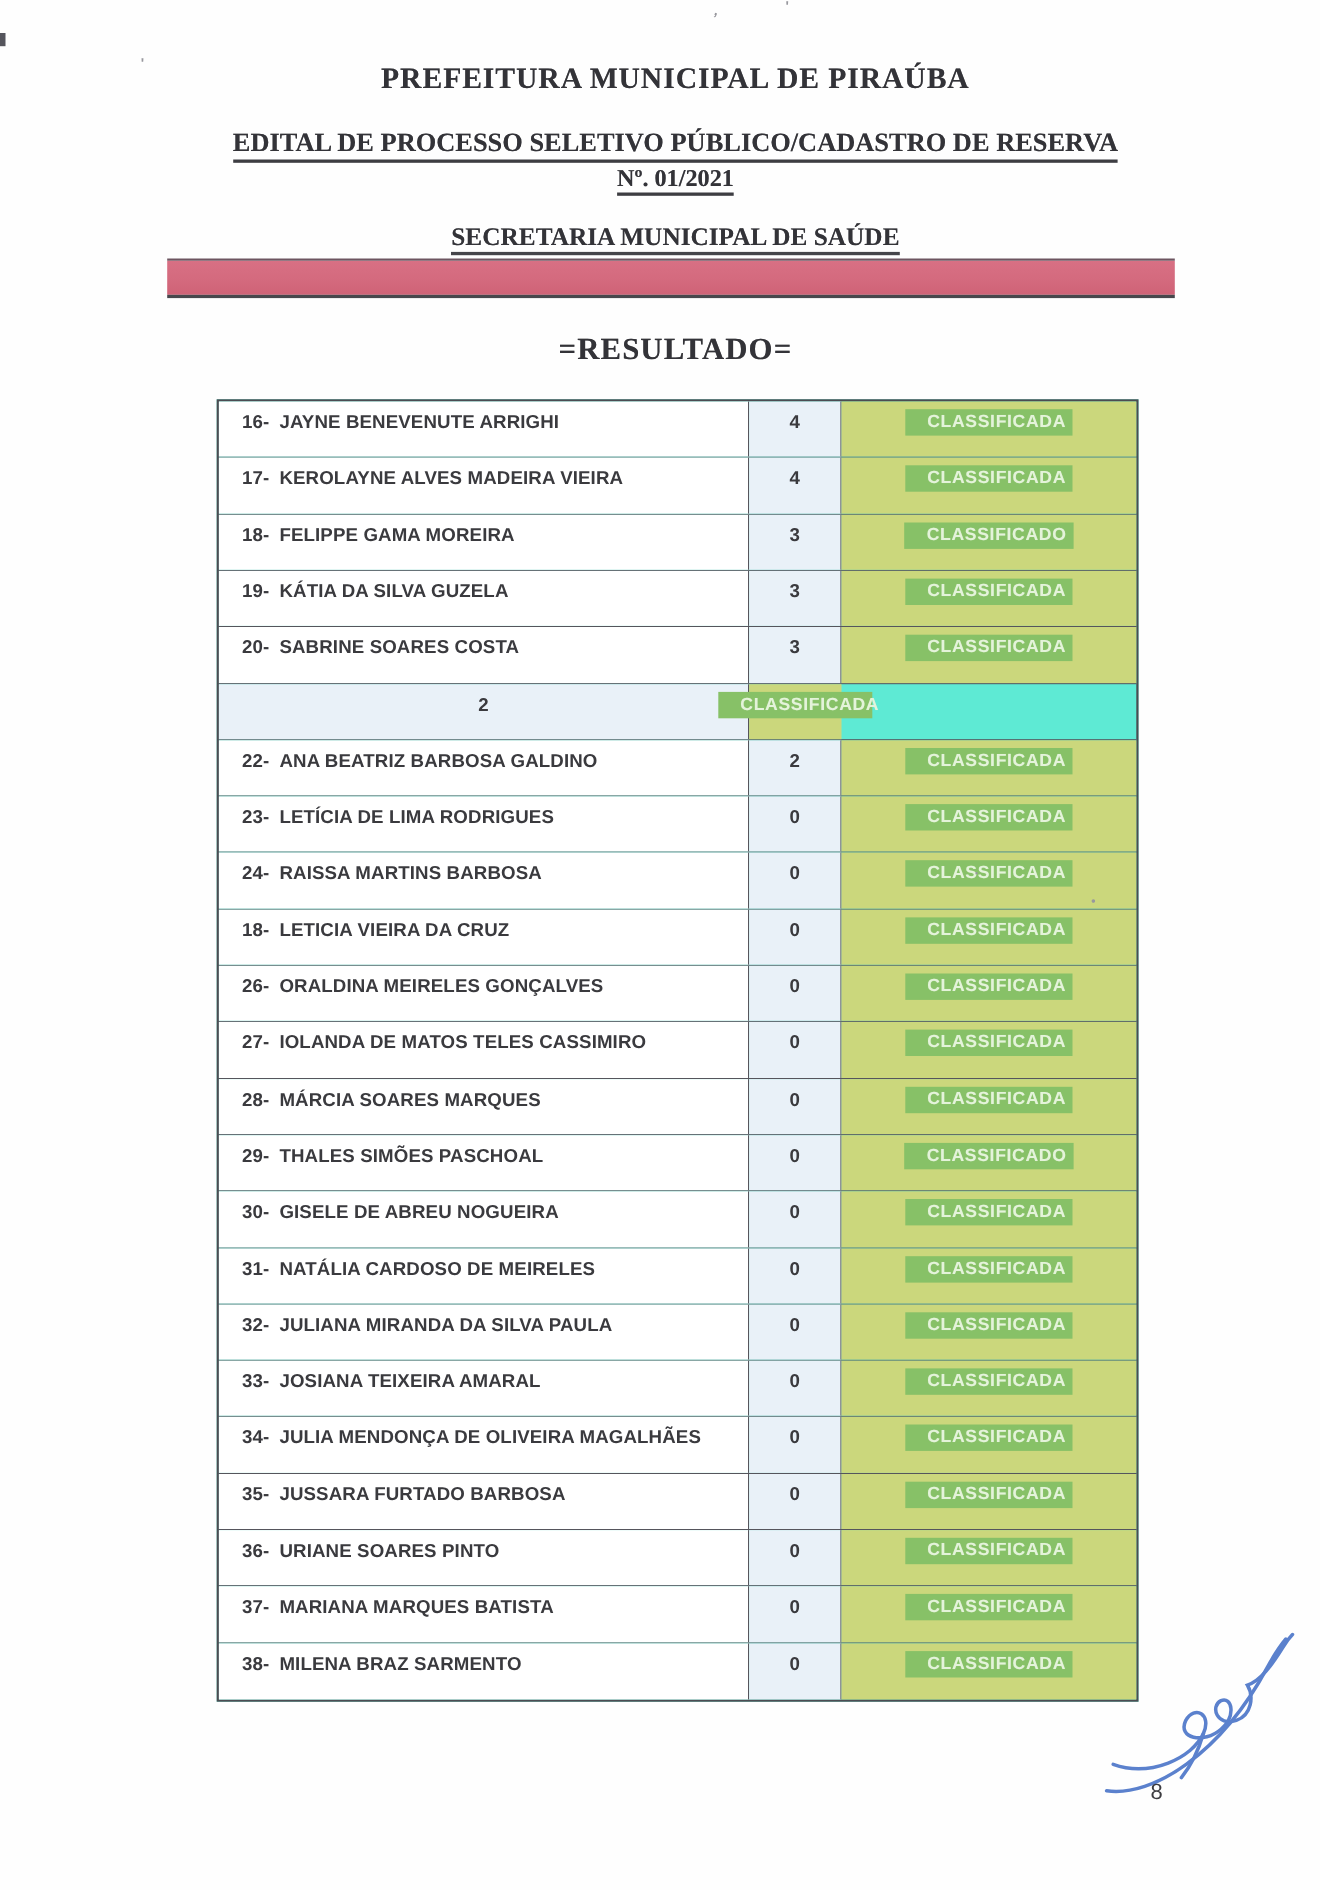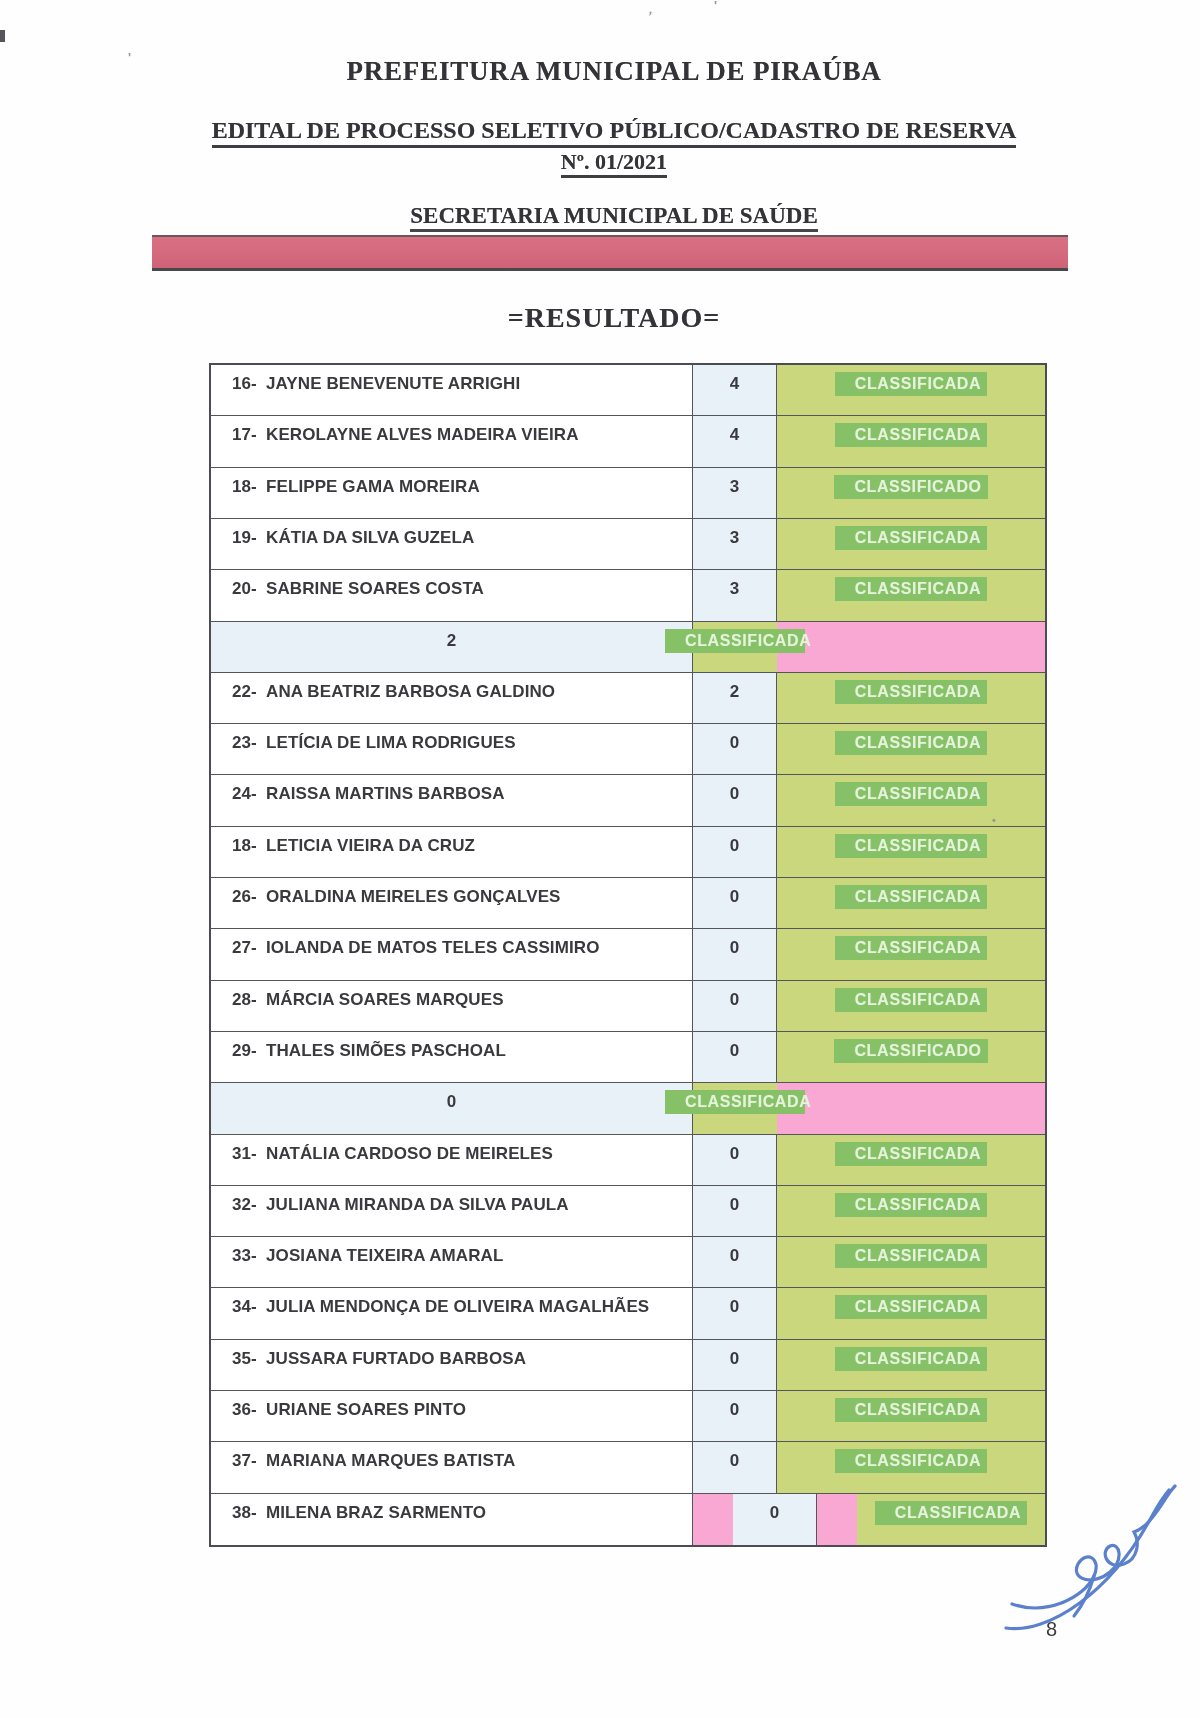--- a/index.html
+++ b/index.html
@@ -24,28 +24,27 @@
   #pink-bar{
     position:absolute;left:152px;top:235px;width:916px;height:31px;
     background:linear-gradient(180deg,#d87084 0%,#d46a7e 55%,#cf6276 100%);
     border-top:2px solid #6d5560;border-bottom:3px solid #47474c;
   }
 
   #result-table{
     position:absolute;left:197px;top:363px;width:838px;height:1184px;
     border:2px solid #4c4c52;box-sizing:border-box;
     display:grid;grid-template-rows:repeat(23,1fr);
-    background:#f9a8d4;
-    margin-left:12px;
+    background:#5eead4;
   }
   .trow{
     display:grid;grid-template-columns:482px 84px 1fr;
     border-bottom:1px solid #55555c;box-sizing:border-box;
   }
-  .trow:last-child{border-bottom:none;gap:40px;}
+  .trow:last-child{border-bottom:none;}
   .cell-name{
     background:#fff;border-right:1px solid #55555c;box-sizing:border-box;
     padding:9px 6px 0 21px;font-weight:bold;font-size:17px;color:#3a3a3e;
     white-space:nowrap;overflow:hidden;letter-spacing:.1px;
   }
   .cell-name .num{display:inline-block;min-width:34px;}
   .cell-score{
     background:#e9f1f8;border-right:1px solid #55555c;box-sizing:border-box;
     text-align:center;padding-top:9px;font-weight:bold;font-size:17px;color:#3a3a3e;
   }
@@ -217,20 +216,23 @@
     <div class="cell-name">
       <span class="num">29-</span><span class="nm">THALES SIMÕES PASCHOAL</span>
     </div>
     <div class="cell-score">0</div>
     <div class="cell-status">
       <span class="badge">CLASSIFICADO</span>
     </div>
   </div>
 
   <div class="trow">
+    <div class="cell-name">
+      <span class="num">30-</span><span class="nm">GISELE DE ABREU NOGUEIRA</span>
+    </div>
     <div class="cell-score">0</div>
     <div class="cell-status">
       <span class="badge">CLASSIFICADA</span>
     </div>
   </div>
 
   <div class="trow">
     <div class="cell-name">
       <span class="num">31-</span><span class="nm">NATÁLIA CARDOSO DE MEIRELES</span>
     </div>

